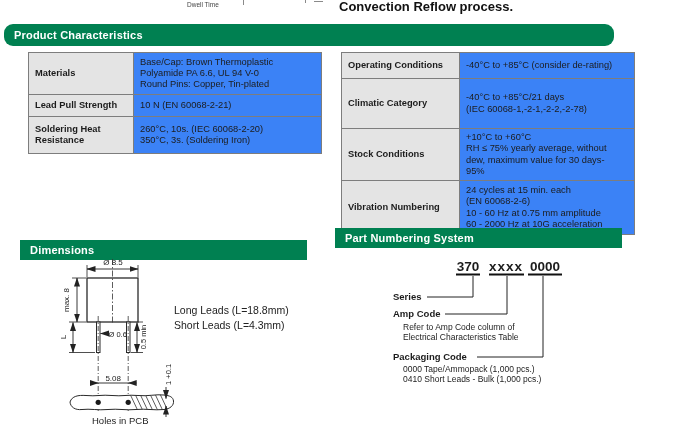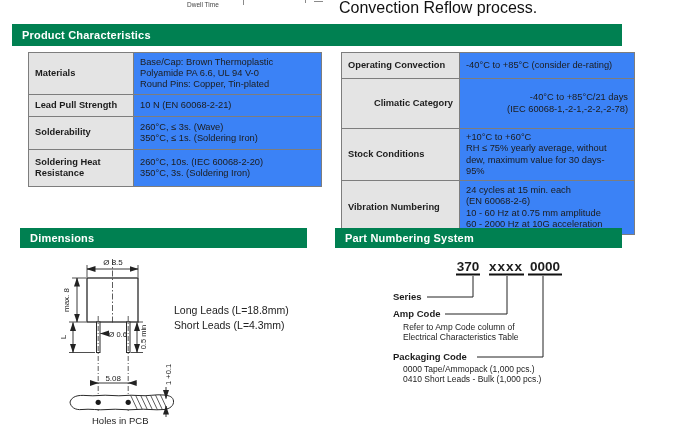--- a/index.html
+++ b/index.html
@@ -18,21 +18,21 @@
     color: #ffffff;
     font-weight: bold;
     font-size: 11px;
     padding-left: 10px;
     letter-spacing: 0.2px;
     overflow: hidden;
     white-space: nowrap;
   }
   .topfrag { position: absolute; color: #444; }
   .dwell { font-size: 6.5px; }
-  .convection { font-size: 16px; font-weight: normal; color: #111; }
+  .convection { font-size: 13px; font-weight: bold; color: #111; }
   .mark { position: absolute; background: #8a8a8a; }
   table.spec {
     position: absolute;
     border-collapse: collapse;
     font-size: 9.3px;
     table-layout: fixed;
   }
   table.spec td {
     border: 1px solid #7d7d7d;
     padding: 3px 6px;
@@ -63,54 +63,49 @@
 </style>
 </head>
 <body>
 
 <span class="topfrag dwell" style="left:187px; top:1px;">Dwell Time</span>
 <span class="topfrag convection" style="left:339px; top:-1px;">Convection Reflow process.</span>
 <span class="mark" style="left:243px; top:0; width:1px; height:5px;"></span>
 <span class="mark" style="left:305px; top:0; width:1px; height:3px;"></span>
 <span class="mark" style="left:314px; top:1px; width:9px; height:1px;"></span>
 
-<div class="greenbar" style="left:12px; top:24px; width:610px; height:22px; line-height:22px;">Product Characteristics</div>
+<div class="greenbar" style="left:4px; top:24px; width:610px; height:22px; line-height:22px;border-radius:9px;">Product Characteristics</div>
 
 <table class="spec" id="left-table" style="left:28px; top:52px; width:294px;">
   <tbody>
       <tr style="height:42px;">
     <td class="lbl">Materials</td>
     <td class="val">Base/Cap: Brown Thermoplastic
 Polyamide PA 6.6, UL 94 V-0
 Round Pins: Copper, Tin-plated</td>
   </tr>
   <tr style="height:22px;margin-left:21px;">
     <td class="lbl">Lead Pull Strength</td>
     <td class="val">10 N (EN 60068-2-21)</td>
   </tr>
-  <tr style="height:33px;">
-    <td class="lbl">Solderability</td>
-    <td class="val">260°C, ≤ 3s. (Wave)
-350°C, ≤ 1s. (Soldering Iron)</td>
-  </tr>
   <tr style="height:37px;">
     <td class="lbl">Soldering Heat Resistance</td>
     <td class="val">260°C, 10s. (IEC 60068-2-20)
 350°C, 3s. (Soldering Iron)</td>
   </tr>
 </tbody>
   </table>
 
 <table class="spec" id="right-table" style="left:341px; top:52px; width:294px;">
   <tbody>
       <tr style="height:26px;">
-    <td class="lbl">Operating Convection</td>
+    <td class="lbl">Operating Conditions</td>
     <td class="val">-40°C to +85°C (consider de-rating)</td>
   </tr>
-  <tr style="height:50px;text-align:right;">
+  <tr style="height:50px;">
     <td class="lbl">Climatic Category</td>
     <td class="val">-40°C to +85°C/21 days
 (IEC 60068-1,-2-1,-2-2,-2-78)</td>
   </tr>
   <tr style="height:52px;">
     <td class="lbl">Stock Conditions</td>
     <td class="val">+10°C to +60°C
 RH ≤ 75% yearly average, without
 dew, maximum value for 30 days-
 95%</td>
@@ -118,21 +113,21 @@
   <tr style="height:54px;">
     <td class="lbl">Vibration Numbering</td>
     <td class="val">24 cycles at 15 min. each
 (EN 60068-2-6)
 10 - 60 Hz at 0.75 mm amplitude
 60 - 2000 Hz at 10G acceleration</td>
   </tr>
 </tbody>
   </table>
 
-<div class="greenbar" style="left:20px; top:228px; width:287px; height:20px; line-height:20px;">Dimensions</div>
+<div class="greenbar" style="left:20px; top:240px; width:287px; height:20px; line-height:20px;">Dimensions</div>
 <div class="greenbar" style="left:335px; top:228px; width:287px; height:20px; line-height:20px;">Part Numbering System</div>
 
 <svg class="abs" style="left:20px; top:252px;" width="300" height="178" viewBox="0 0 300 178">
   <defs>
     <marker id="arr" markerWidth="9" markerHeight="7" refX="8.5" refY="3" orient="auto-start-reverse" markerUnits="userSpaceOnUse">
       <path d="M0,0 L9,3 L0,6 z" fill="#222"></path>
     </marker>
     <clipPath id="pcbclip">
       <path d="M50,150 C52,144 58,143 66,143.5 C76,144.5 82,142.5 92,143.5 C102,144.5 108,142.5 118,143.5 C128,144.5 136,142 144,143 C150,143.7 153,145 153.5,149 C154,153.5 150,157 144,157.5 C134,158.5 126,156.5 116,157.5 C106,158.5 98,156.5 88,157.5 C78,158.5 70,156.5 62,157.5 C55,158.3 50.5,155 50,150 Z"></path>
     </clipPath>

